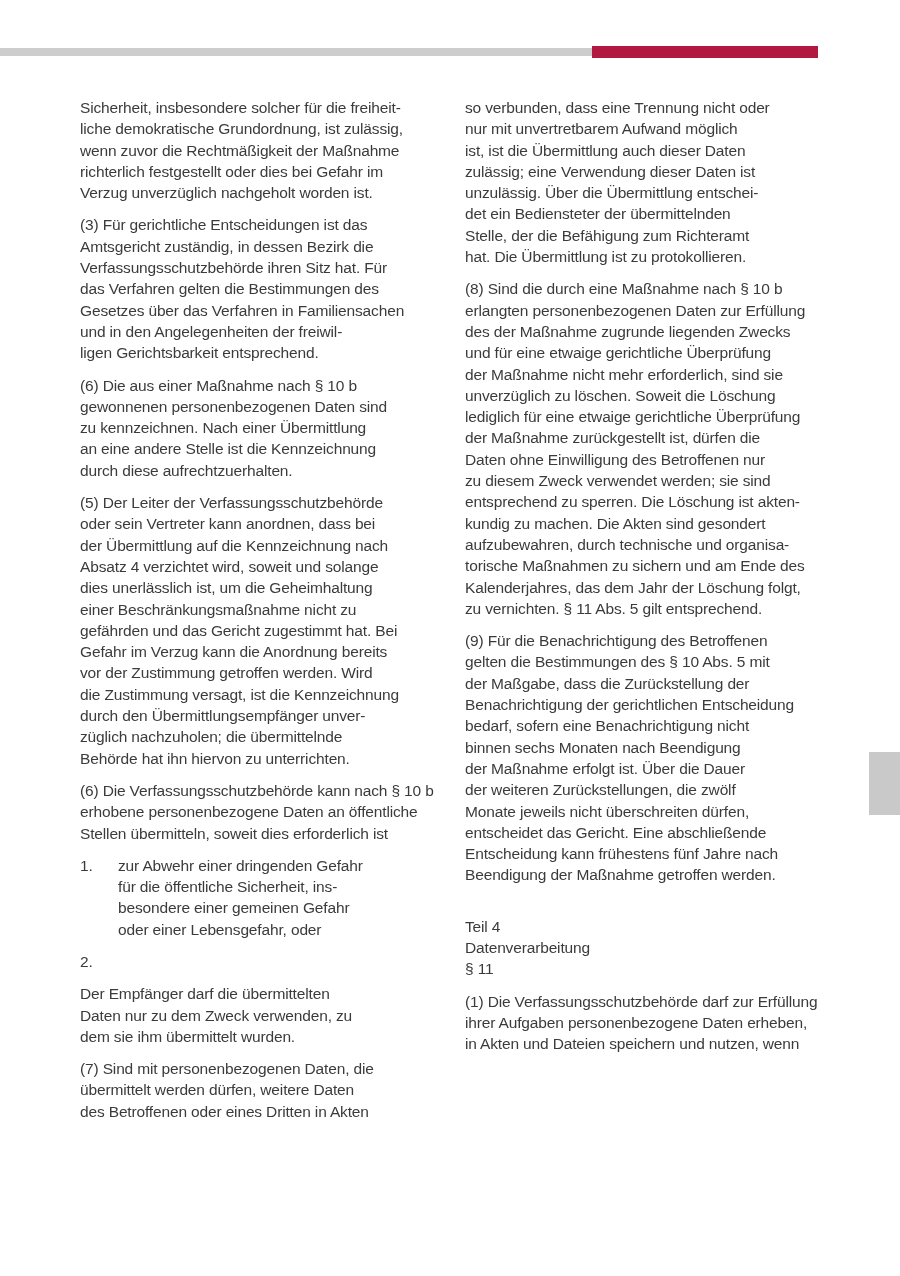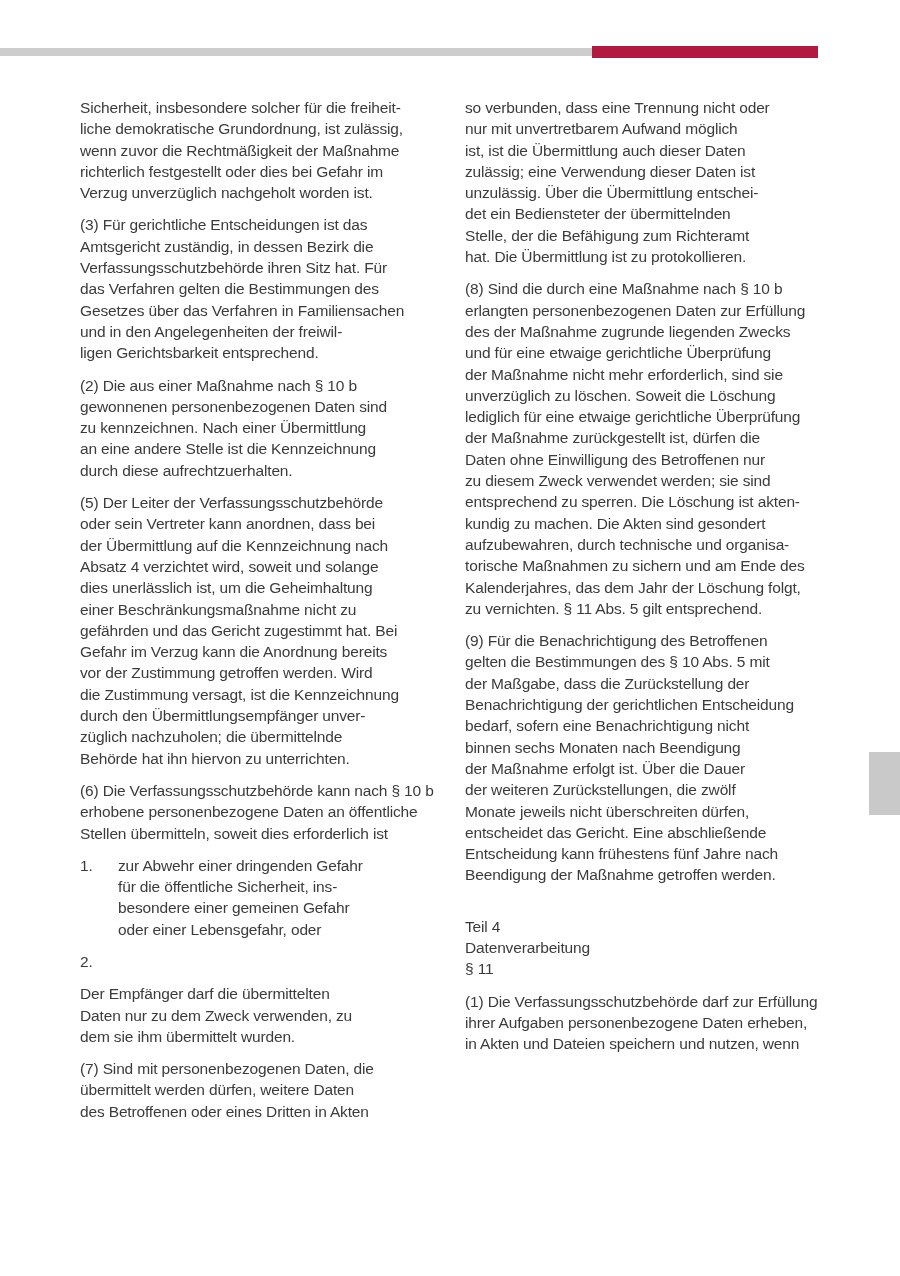--- a/index.html
+++ b/index.html
@@ -99,21 +99,21 @@
 wenn zuvor die Rechtmäßigkeit der Maßnahme
 richterlich festgestellt oder dies bei Gefahr im
 Verzug unverzüglich nachgeholt worden ist.</p>
     <p>(3) Für gerichtliche Entscheidungen ist das
 Amtsgericht zuständig, in dessen Bezirk die
 Verfassungsschutzbehörde ihren Sitz hat. Für
 das Verfahren gelten die Bestimmungen des
 Gesetzes über das Verfahren in Familiensachen
 und in den Angelegenheiten der freiwil-
 ligen Gerichtsbarkeit entsprechend.</p>
-    <p>(2) Die aus einer Maßnahme nach § 10 b
+    <p>(6) Die aus einer Maßnahme nach § 10 b
 gewonnenen personenbezogenen Daten sind
 zu kennzeichnen. Nach einer Übermittlung
 an eine andere Stelle ist die Kennzeichnung
 durch diese aufrechtzuerhalten.</p>
     <p>(5) Der Leiter der Verfassungsschutzbehörde
 oder sein Vertreter kann anordnen, dass bei
 der Übermittlung auf die Kennzeichnung nach
 Absatz 4 verzichtet wird, soweit und solange
 dies unerlässlich ist, um die Geheimhaltung
 einer Beschränkungsmaßnahme nicht zu

